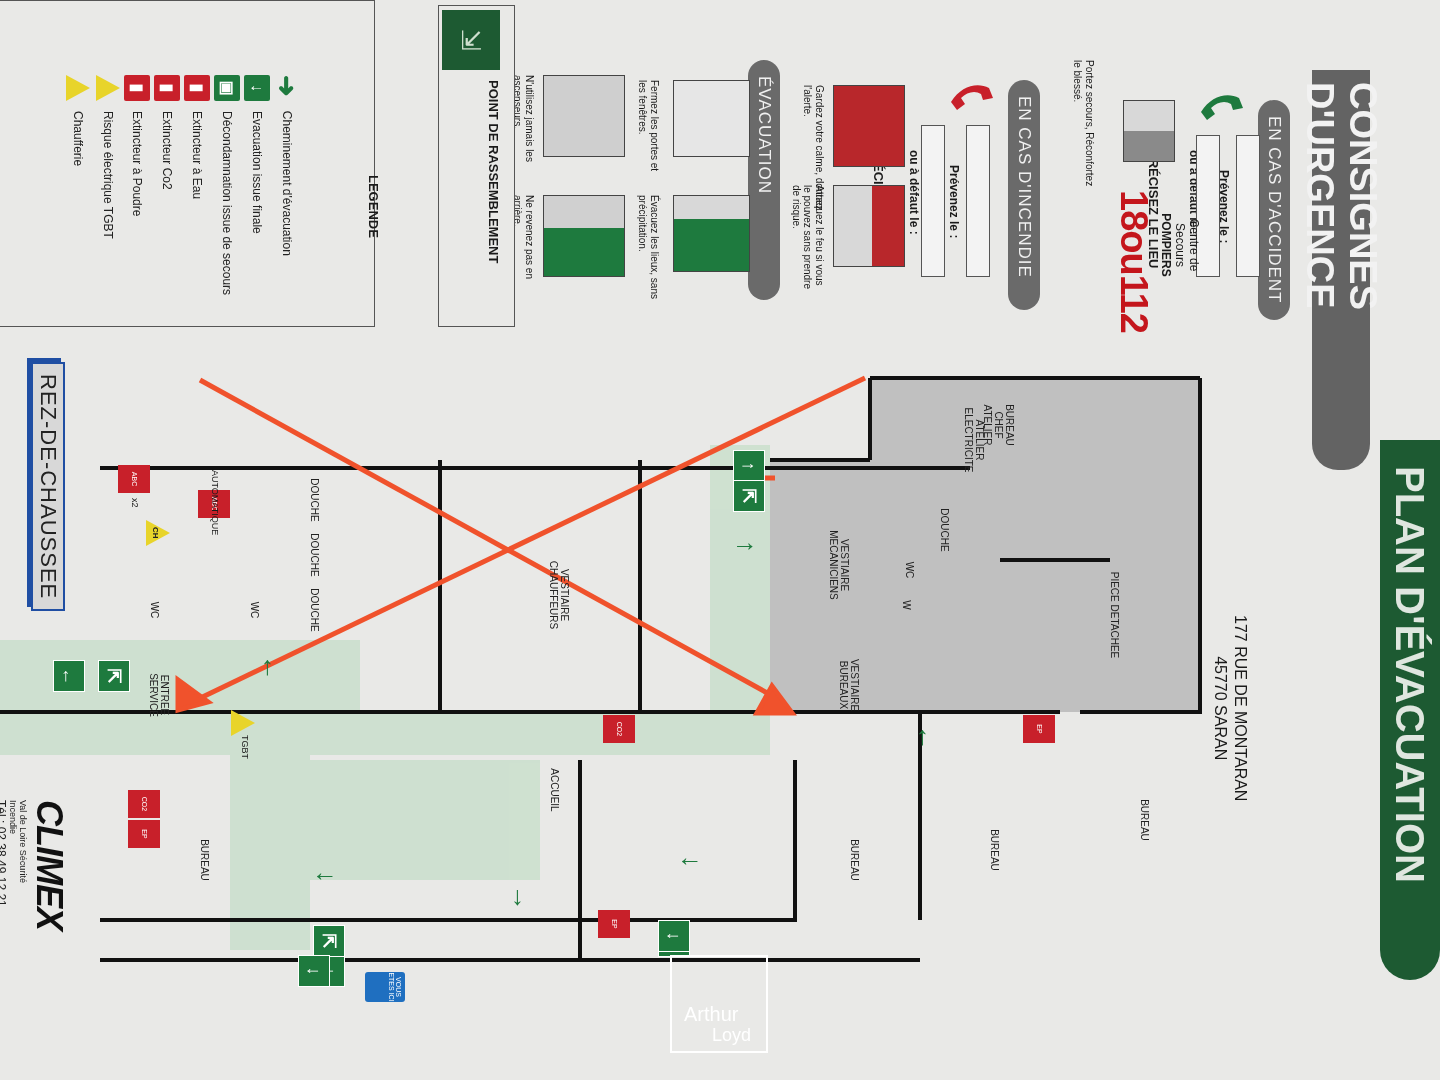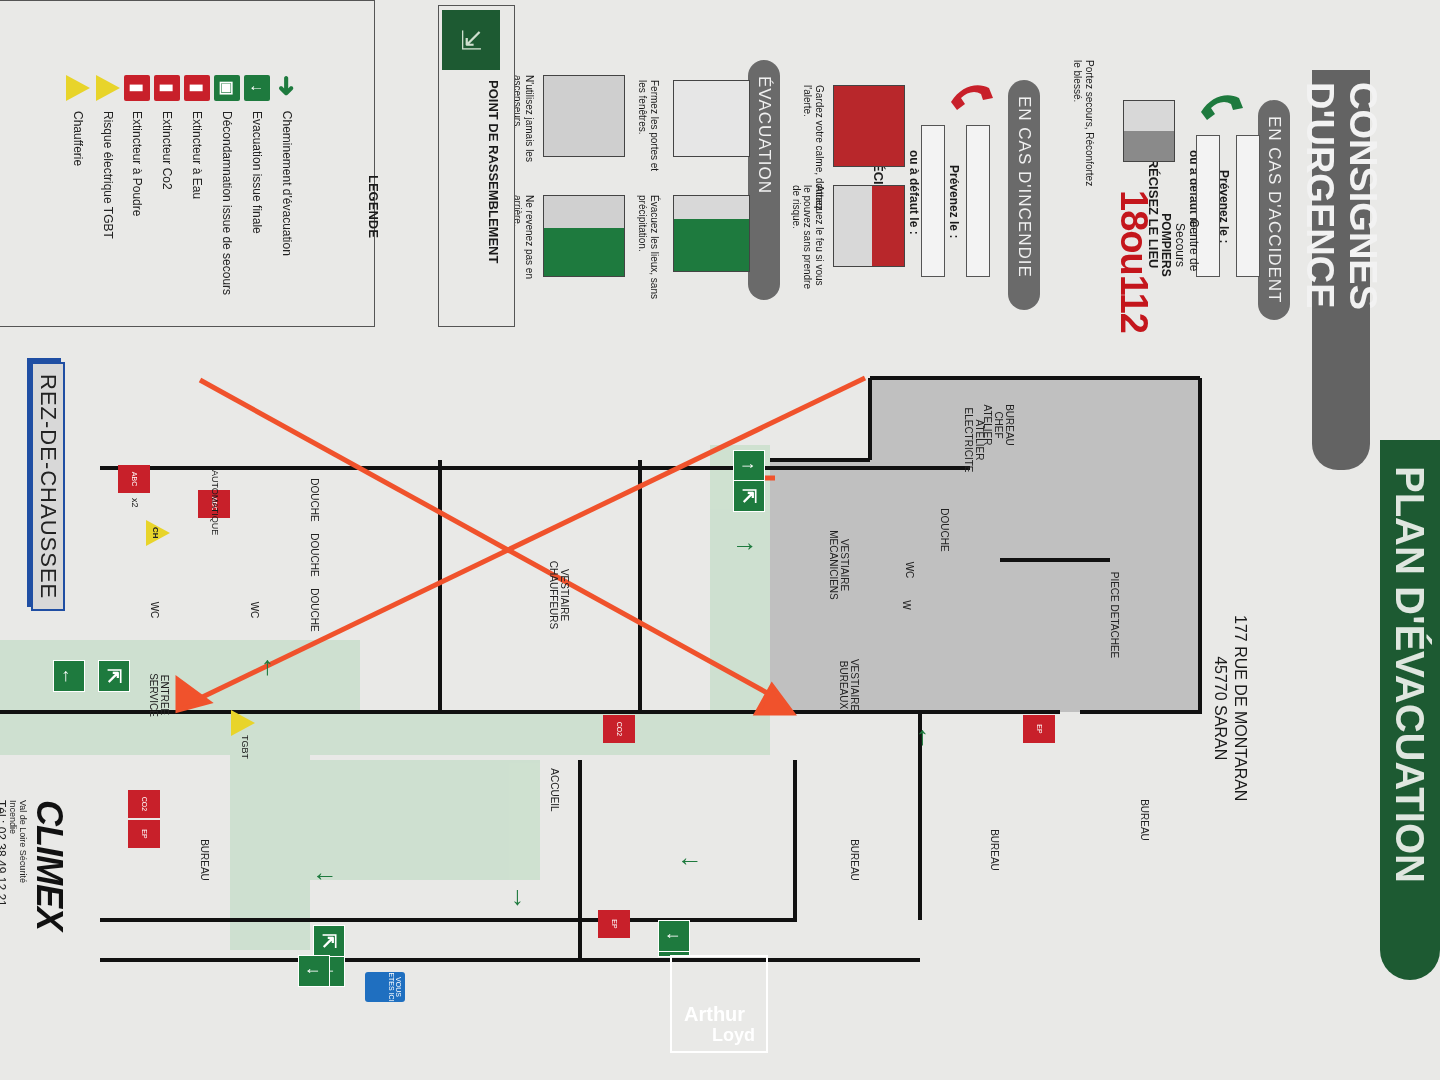--- a/index.html
+++ b/index.html
@@ -28,21 +28,21 @@
   .plan{position:absolute;left:0;top:0;}
   .room-label{position:absolute;font-size:10px;color:#222;text-align:center;line-height:1.1;}
   .arrow{position:absolute;color:#1e7a3e;font-size:26px;font-weight:bold;line-height:1;}
   .exit{position:absolute;width:30px;height:30px;background:#1e7a3e;color:#fff;font-size:18px;text-align:center;line-height:30px;font-weight:bold;border:1px solid #fff;}
   .ext{position:absolute;width:28px;height:32px;background:#c8202a;color:#fff;font-size:7px;text-align:center;line-height:32px;}
   .hz{position:absolute;width:0;height:0;border-left:13px solid transparent;border-right:13px solid transparent;border-bottom:24px solid #e8d42a;}
   .hz span{position:absolute;left:-6px;top:10px;font-size:8px;font-weight:bold;color:#222;}
   .floor-tag{position:absolute;background:#d8d8d8;border:2px solid #1f4ea3;box-shadow:-4px 4px 0 #1f4ea3;font-size:22px;color:#222;padding:2px 10px;letter-spacing:1px;}
   .youarehere{position:absolute;width:30px;height:40px;background:#1f6fc0;color:#fff;font-size:7px;border-radius:3px;text-align:center;padding-top:3px;box-sizing:border-box;}
   .climex{position:absolute;}
-  .watermark{position:absolute;left:670px;top:955px;width:98px;height:98px;border:2px solid #fff;box-sizing:border-box;color:#fff;font-weight:bold;}
+  .watermark{position:absolute;left:670px;top:955px;width:98px;height:98px;border:2px solid #fff;box-sizing:border-box;color:#fff;font-weight:normal;}
 </style>
 </head>
 <body>
 
 <div class="bg-top"></div>
 <div class="bg-bot"></div>
 
 <div class="poster">
   <div class="sheet"></div>
 

